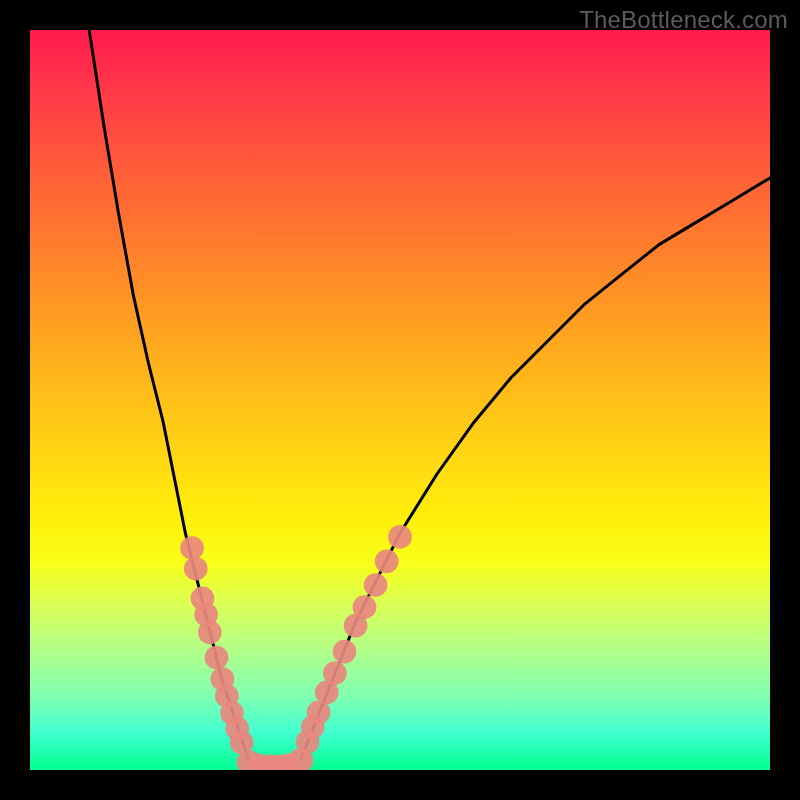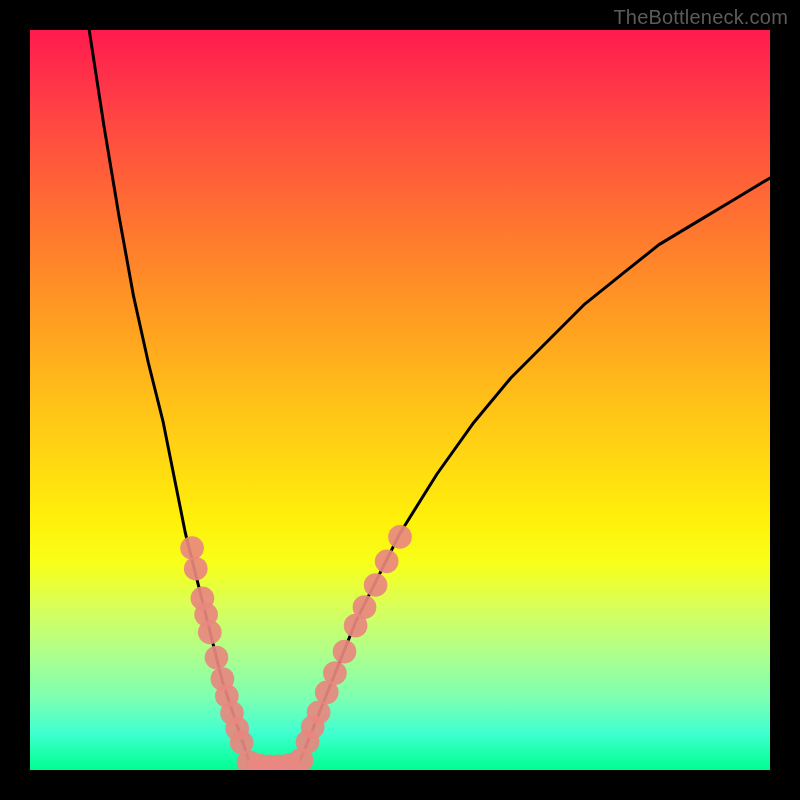--- a/index.html
+++ b/index.html
@@ -9,21 +9,21 @@
       background: #000;
       position: relative;
       overflow: hidden;
       font-family: Arial, Helvetica, sans-serif;
     }
     .watermark {
       position: absolute;
       top: 6px;
       right: 12px;
       color: #5c5c5c;
-      font-size: 20px;
+      font-size: 24px;
       font-weight: 500;
       z-index: 10;
       letter-spacing: 0.2px;
     }
     .plot-area {
       position: absolute;
       left: 30px;
       top: 30px;
       width: 740px;
       height: 740px;

